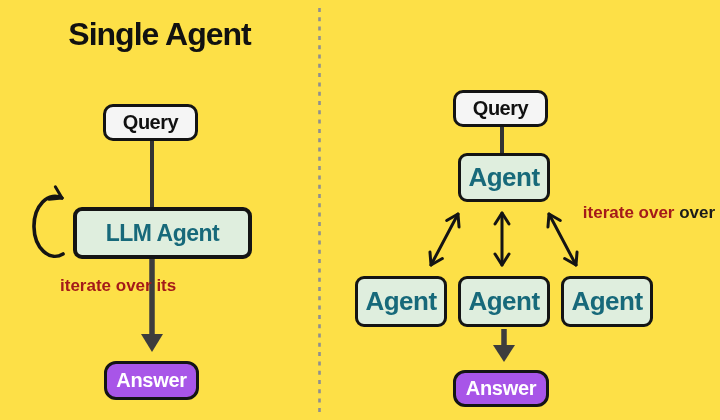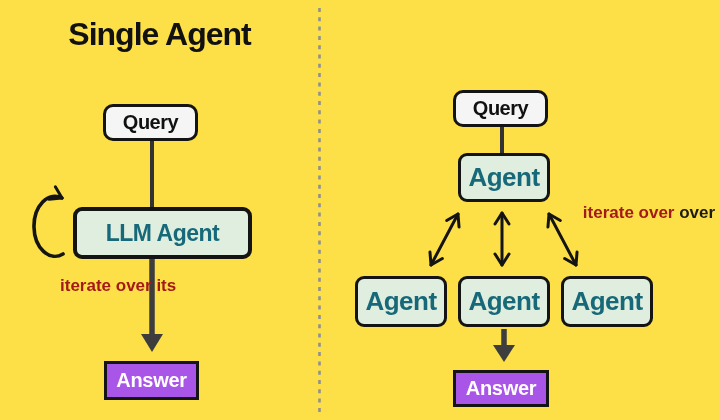--- a/index.html
+++ b/index.html
@@ -20,21 +20,21 @@
   }
   .query-box{
     background:#f5f5f5;border:3px solid #141414;border-radius:10px;font-size:20px;letter-spacing:-0.5px;
   }
   .agent-box{
     background:#dfeede;border:4px solid #141414;border-radius:9px;
     color:#17697a;letter-spacing:-0.5px;
   }
   .agent-box.thin{border-width:3.5px;}
   .answer-box{
-    background:#a855e8;border:3px solid #141414;border-radius:0;
+    background:#a855e8;border:3px solid #141414;border-radius:12px;
     color:#ffffff;font-size:20px;letter-spacing:-0.3px;
   }
   .caption{position:absolute;font-size:17px;line-height:20px;}
   .caption .red{color:#a41a1a;font-weight:700;}
   .caption .red-bold{color:#a41a1a;font-weight:700;}
   .caption .black-bold{color:#1a1a1a;font-weight:700;}
   .caption-single{left:20px;top:276px;text-align:left;margin-left:40px;}
   .caption-multi{left:577px;top:203px;width:144px;text-align:center;}
 
   

